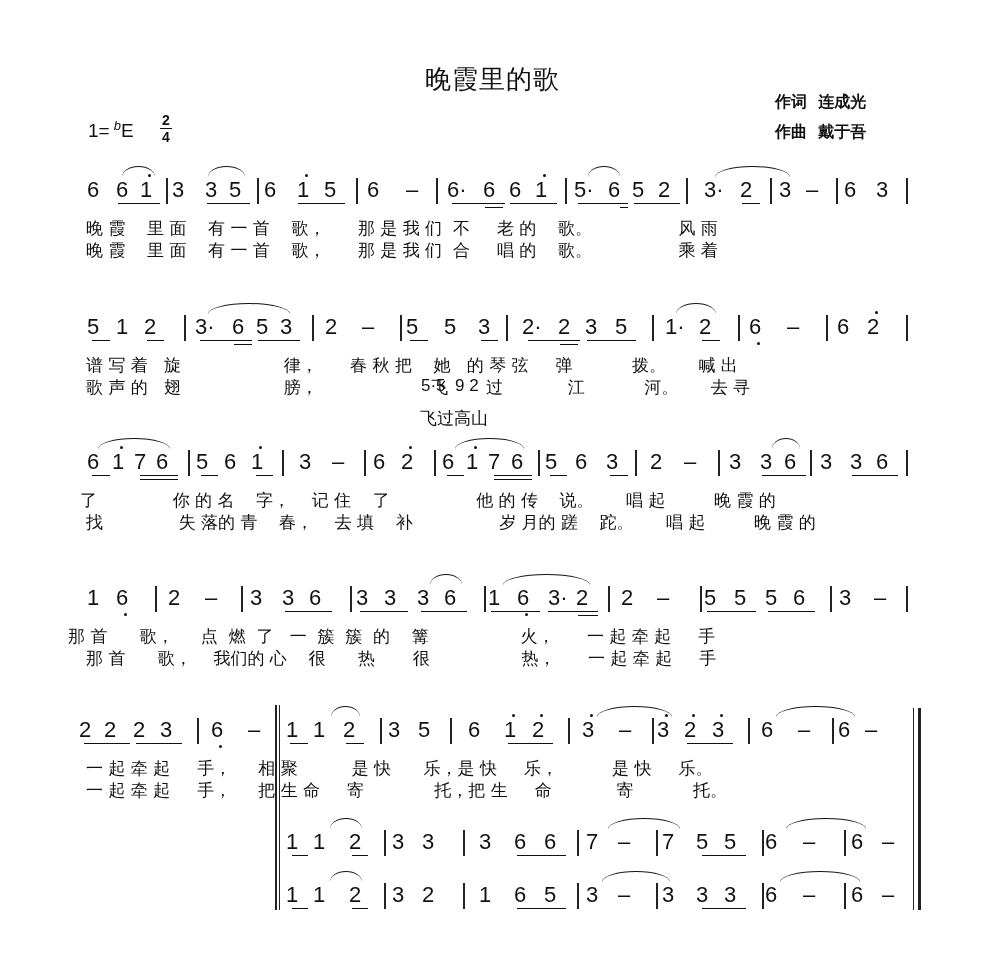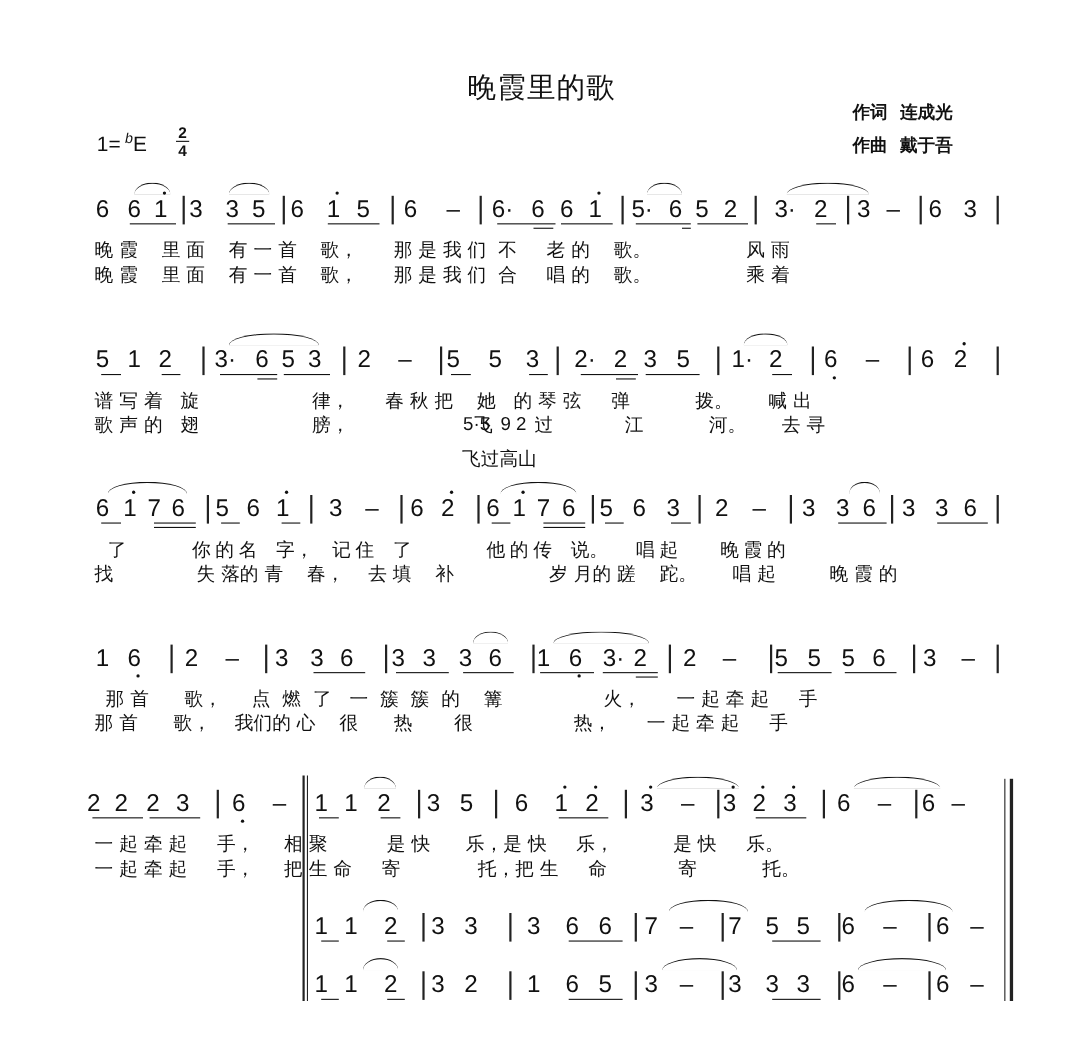--- a/index.html
+++ b/index.html
@@ -194,21 +194,21 @@
     <div class="uline" style="left: 447px; width: 17px; top: 475px;"></div>
     <div class="uline" style="left: 494px; width: 38px; top: 475px;"></div>
     <div class="uline" style="left: 494px; width: 38px; top: 479px;"></div>
     <div class="uline" style="left: 550px; width: 17px; top: 475px;"></div>
     <div class="uline" style="left: 610px; width: 18px; top: 475px;"></div>
     <div class="uline" style="left: 762px; width: 44px; top: 475px;"></div>
     <div class="uline" style="left: 852px; width: 46px; top: 475px;"></div>
     <div class="slur" style="left: 98px; width: 72px; top: 438px;"></div>
     <div class="slur" style="left: 455px; width: 69px; top: 438px;"></div>
     <div class="slur" style="left: 772px; width: 28px; top: 438px;"></div>
-    <div class="lyric" style="left: 98px; top: 490px; font-family: Liberation Serif, serif;">了              你 的 名    字，    记 住    了                他 的 传    说。      唱 起         晚 霞 的</div>
+    <div class="lyric" style="left: 80px; top: 490px;">了              你 的 名    字，    记 住    了                他 的 传    说。      唱 起         晚 霞 的</div>
     <div class="lyric" style="left: 86px; top: 512px;">找              失 落的 青    春，    去 填    补                岁 月的 蹉    跎。      唱 起         晚 霞 的</div>
     <div class="note" style="left: 87px; top: 586px; width: auto;">1</div>
     <div class="note" style="left: 116px; top: 586px; width: auto;">6</div>
     <div class="dot-down" style="left: 124px; top: 613px;"></div>
     <div class="note" style="left: 168px; top: 586px; width: auto;">2</div>
     <div class="note" style="left: 205px; top: 586px; width: auto;">–</div>
     <div class="note" style="left: 250px; top: 586px; width: auto;">3</div>
     <div class="note" style="left: 282px; top: 586px; width: auto;">3</div>
     <div class="note" style="left: 309px; top: 586px; width: auto;">6</div>
     <div class="note" style="left: 356px; top: 586px; width: auto;">3</div>
@@ -239,21 +239,21 @@
     <div class="uline" style="left: 285px; width: 47px; top: 611px;"></div>
     <div class="uline" style="left: 360px; width: 48px; top: 611px;"></div>
     <div class="uline" style="left: 421px; width: 46px; top: 611px;"></div>
     <div class="uline" style="left: 491px; width: 49px; top: 611px;"></div>
     <div class="uline" style="left: 548px; width: 50px; top: 611px;"></div>
     <div class="uline" style="left: 578px; width: 20px; top: 615px;"></div>
     <div class="uline" style="left: 707px; width: 49px; top: 611px;"></div>
     <div class="uline" style="left: 768px; width: 47px; top: 611px;"></div>
     <div class="slur" style="left: 430px; width: 32px; top: 574px;"></div>
     <div class="slur" style="left: 503px; width: 87px; top: 574px;"></div>
-    <div class="lyric" style="left: 96px; top: 626px;">那 首      歌，     点  燃  了   一  簇  簇  的    篝                 火，      一 起 牵 起     手</div>
+    <div class="lyric" style="left: 68px; top: 626px;">那 首      歌，     点  燃  了   一  簇  簇  的    篝                 火，      一 起 牵 起     手</div>
     <div class="lyric" style="left: 86px; top: 648px;">那 首      歌，    我们的 心    很      热       很                 热，      一 起 牵 起     手</div>
     <div class="note" style="left: 79px; top: 718px; width: auto;">2</div>
     <div class="note" style="left: 104px; top: 718px; width: auto;">2</div>
     <div class="note" style="left: 133px; top: 718px; width: auto;">2</div>
     <div class="note" style="left: 160px; top: 718px; width: auto;">3</div>
     <div class="note" style="left: 211px; top: 718px; width: auto;">6</div>
     <div class="dot-down" style="left: 219px; top: 745px;"></div>
     <div class="note" style="left: 248px; top: 718px; width: auto;">–</div>
     <div class="note" style="left: 286px; top: 718px; width: auto;">1</div>
     <div class="note" style="left: 313px; top: 718px; width: auto;">1</div>

